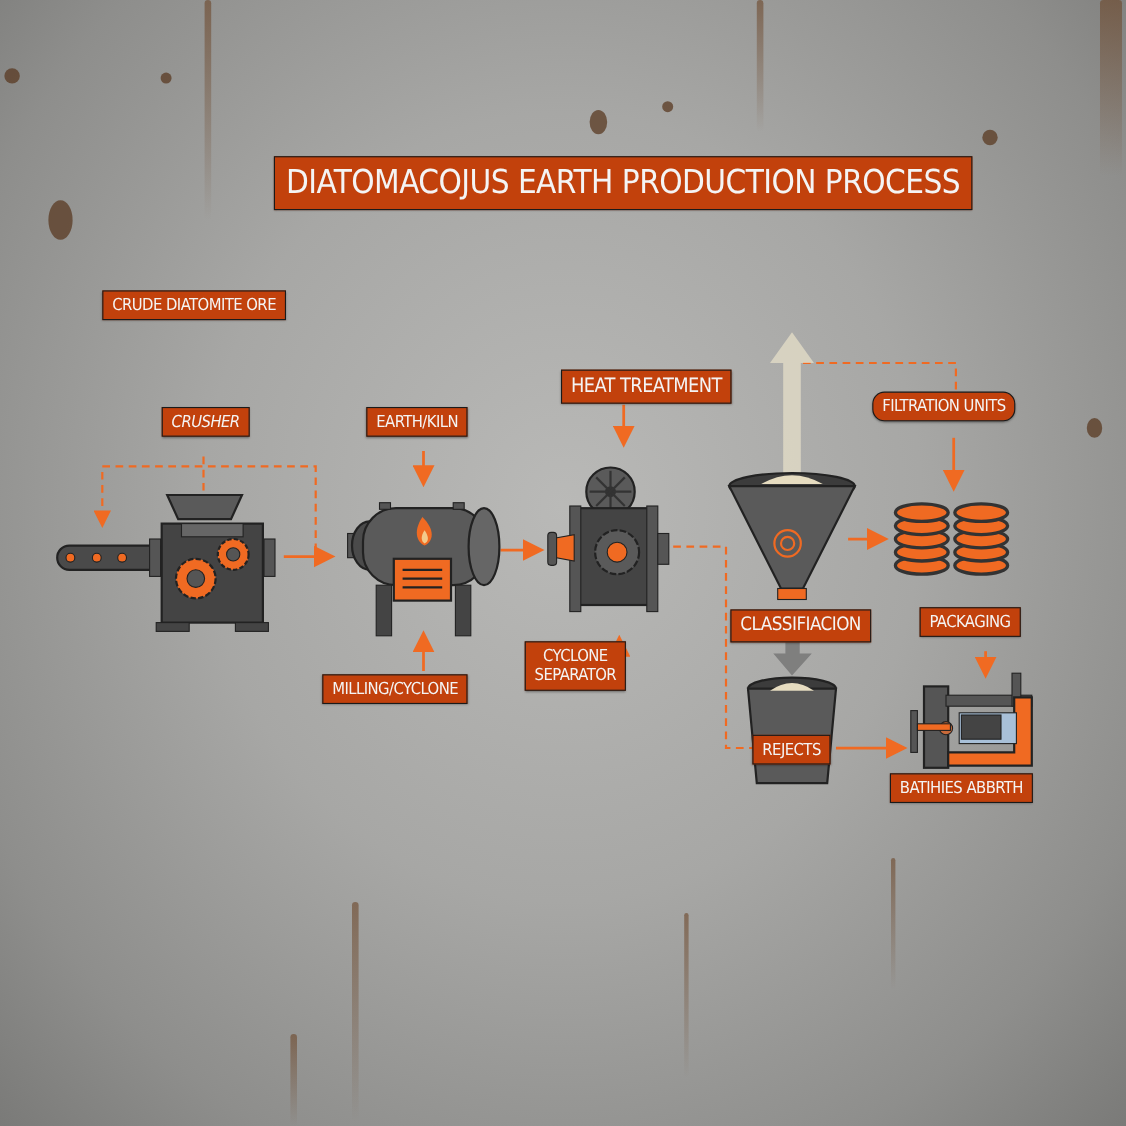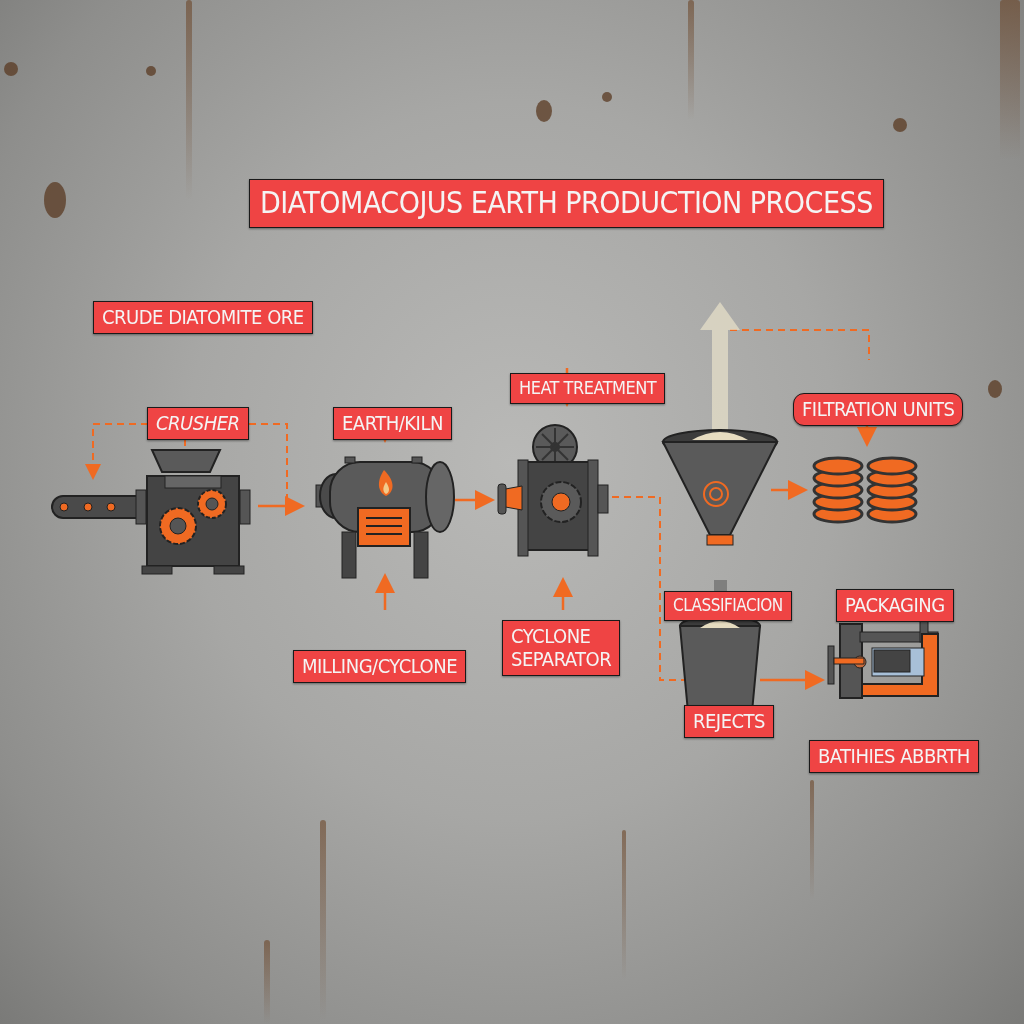--- a/index.html
+++ b/index.html
@@ -4,28 +4,28 @@
 <style>
   html, body { margin:0; padding:0; }
   body {
     width:1024px; height:1024px; overflow:hidden; position:relative;
     background: radial-gradient(ellipse at 50% 45%, #b9b9b7 0%, #a7a7a5 45%, #8e8e8c 80%, #7a7a78 100%);
     font-family: "DejaVu Sans", sans-serif;
   }
   .stain { position:absolute; border-radius:50%; background:#5a3a22; opacity:.75; }
   .streak { position:absolute; width:6px; background:linear-gradient(#6b4426, rgba(107,68,38,0)); opacity:.6; border-radius:3px; }
   .label {
-    position:absolute; background:#ef4444; color:#f4f4f4;
+    position:absolute; background:#c2410c; color:#f4f4f4;
     font-family:"DejaVu Sans Condensed","DejaVu Sans", sans-serif;
     font-stretch:condensed; letter-spacing:-0.5px;
     padding:4px 8px; border:1px solid #1a1a1a; box-shadow:0 1px 2px rgba(0,0,0,.4);
-    white-space:nowrap; line-height:1.15; margin-top:37px;
+    white-space:nowrap; line-height:1.15; text-align:center;
   }
   .title { font-size:30px; padding:6px 10px; }
-  .lbl { font-size:20px; }
+  .lbl { font-size:15px; }
   svg.overlay { position:absolute; left:0; top:0; }
 </style>
 </head>
 <body>
 
 <div class="stain" style="left:4px;top:62px;width:14px;height:14px;"></div>
 <div class="stain" style="left:146px;top:66px;width:10px;height:10px;"></div>
 <div class="stain" style="left:44px;top:182px;width:22px;height:36px;"></div>
 <div class="stain" style="left:536px;top:100px;width:16px;height:22px;"></div>
 <div class="stain" style="left:893px;top:118px;width:14px;height:14px;"></div>
@@ -171,21 +171,21 @@
     <rect x="834" y="658" width="30" height="6" fill="#f06a22" stroke="#222"></rect>
   </g>
 </svg>
 
 <div class="label title" style="left:249px;top:142px;">DIATOMACOJUS EARTH PRODUCTION PROCESS</div>
 <div class="label lbl" style="left:93px;top:264px;">CRUDE DIATOMITE ORE</div>
 <div class="label lbl" style="left:147px;top:370px;font-style:italic;">CRUSHER</div>
 <div class="label lbl" style="left:333px;top:370px;">EARTH/KILN</div>
 <div class="label lbl" style="left:293px;top:613px;">MILLING/CYCLONE</div>
 <div class="label lbl" style="left:510px;top:336px;font-size:18px;">HEAT TREATMENT</div>
-<div class="label lbl" style="left:502px;top:583px;">
+<div class="label lbl" style="left:477px;top:583px;">
   <div>CYCLONE</div>
   <div>SEPARATOR</div>
 </div>
 <div class="label lbl" style="left:664px;top:554px;font-size:17px;">CLASSIFIACION</div>
 <div class="label lbl" style="left:684px;top:668px;">REJECTS</div>
 <div class="label lbl" style="left:793px;top:356px;border-radius:11px;">FILTRATION UNITS</div>
 <div class="label lbl" style="left:836px;top:552px;">PACKAGING</div>
 <div class="label lbl" style="left:809px;top:703px;">BATIHIES ABBRTH</div>
 
 </body></html>

